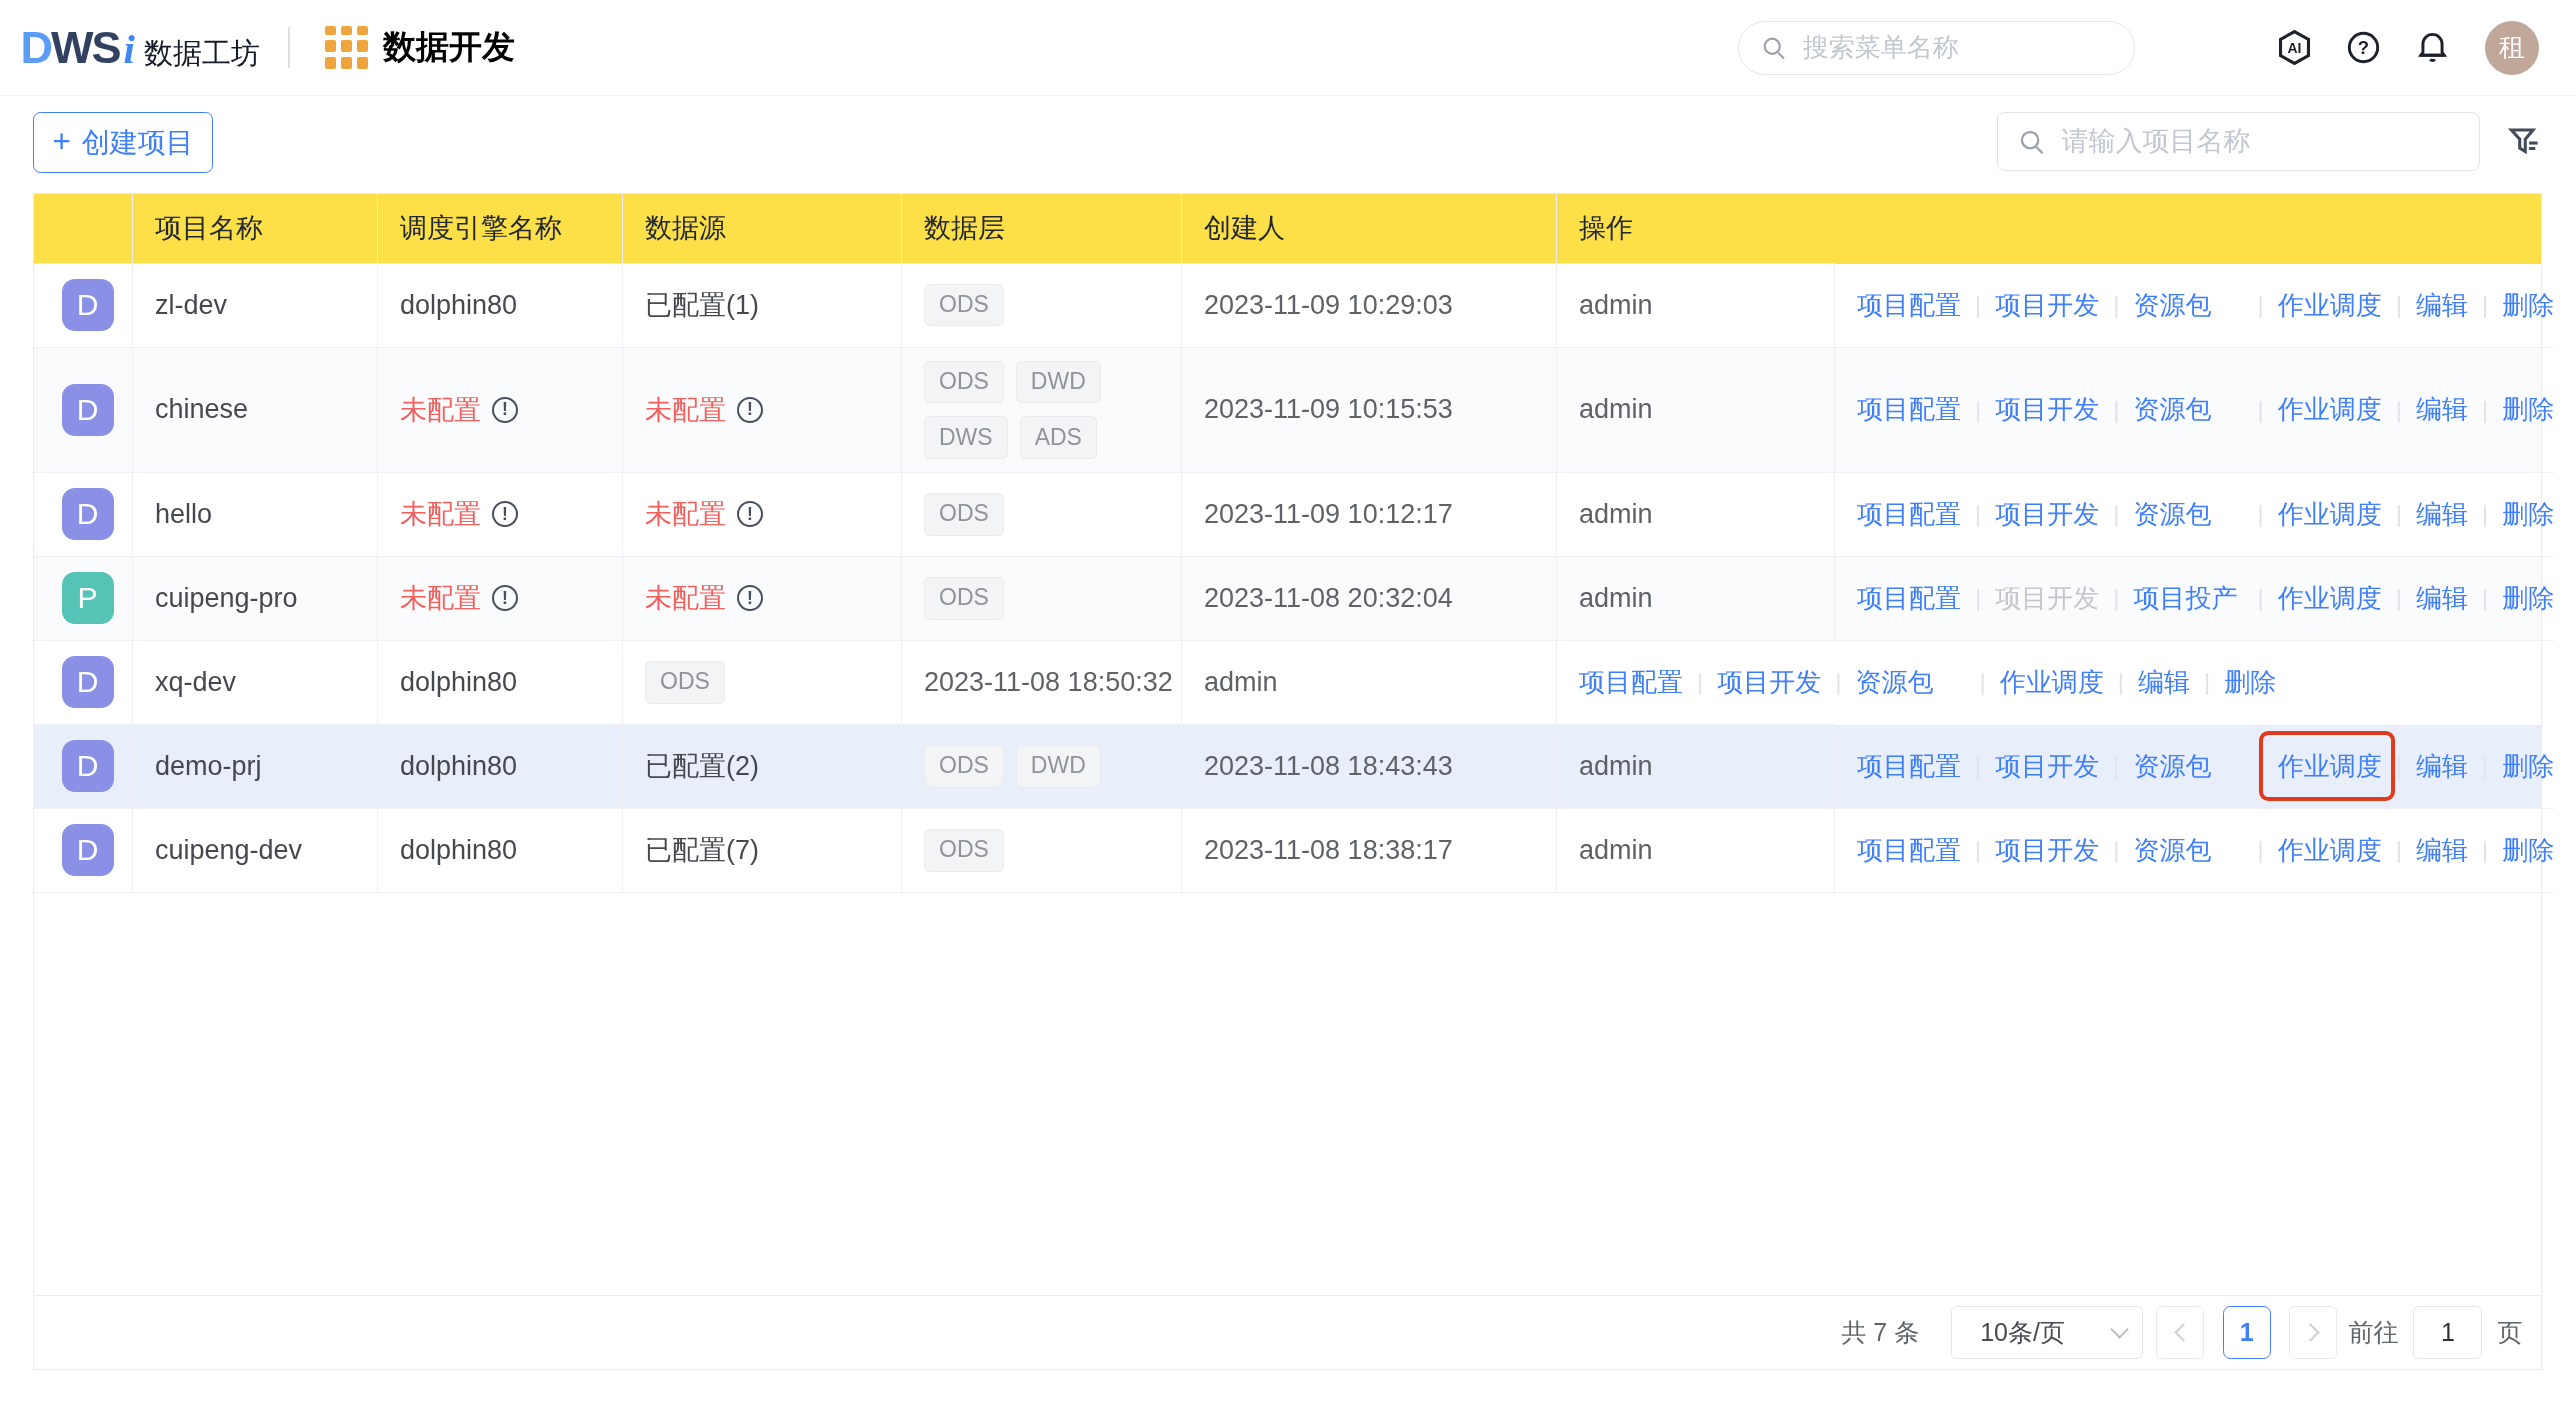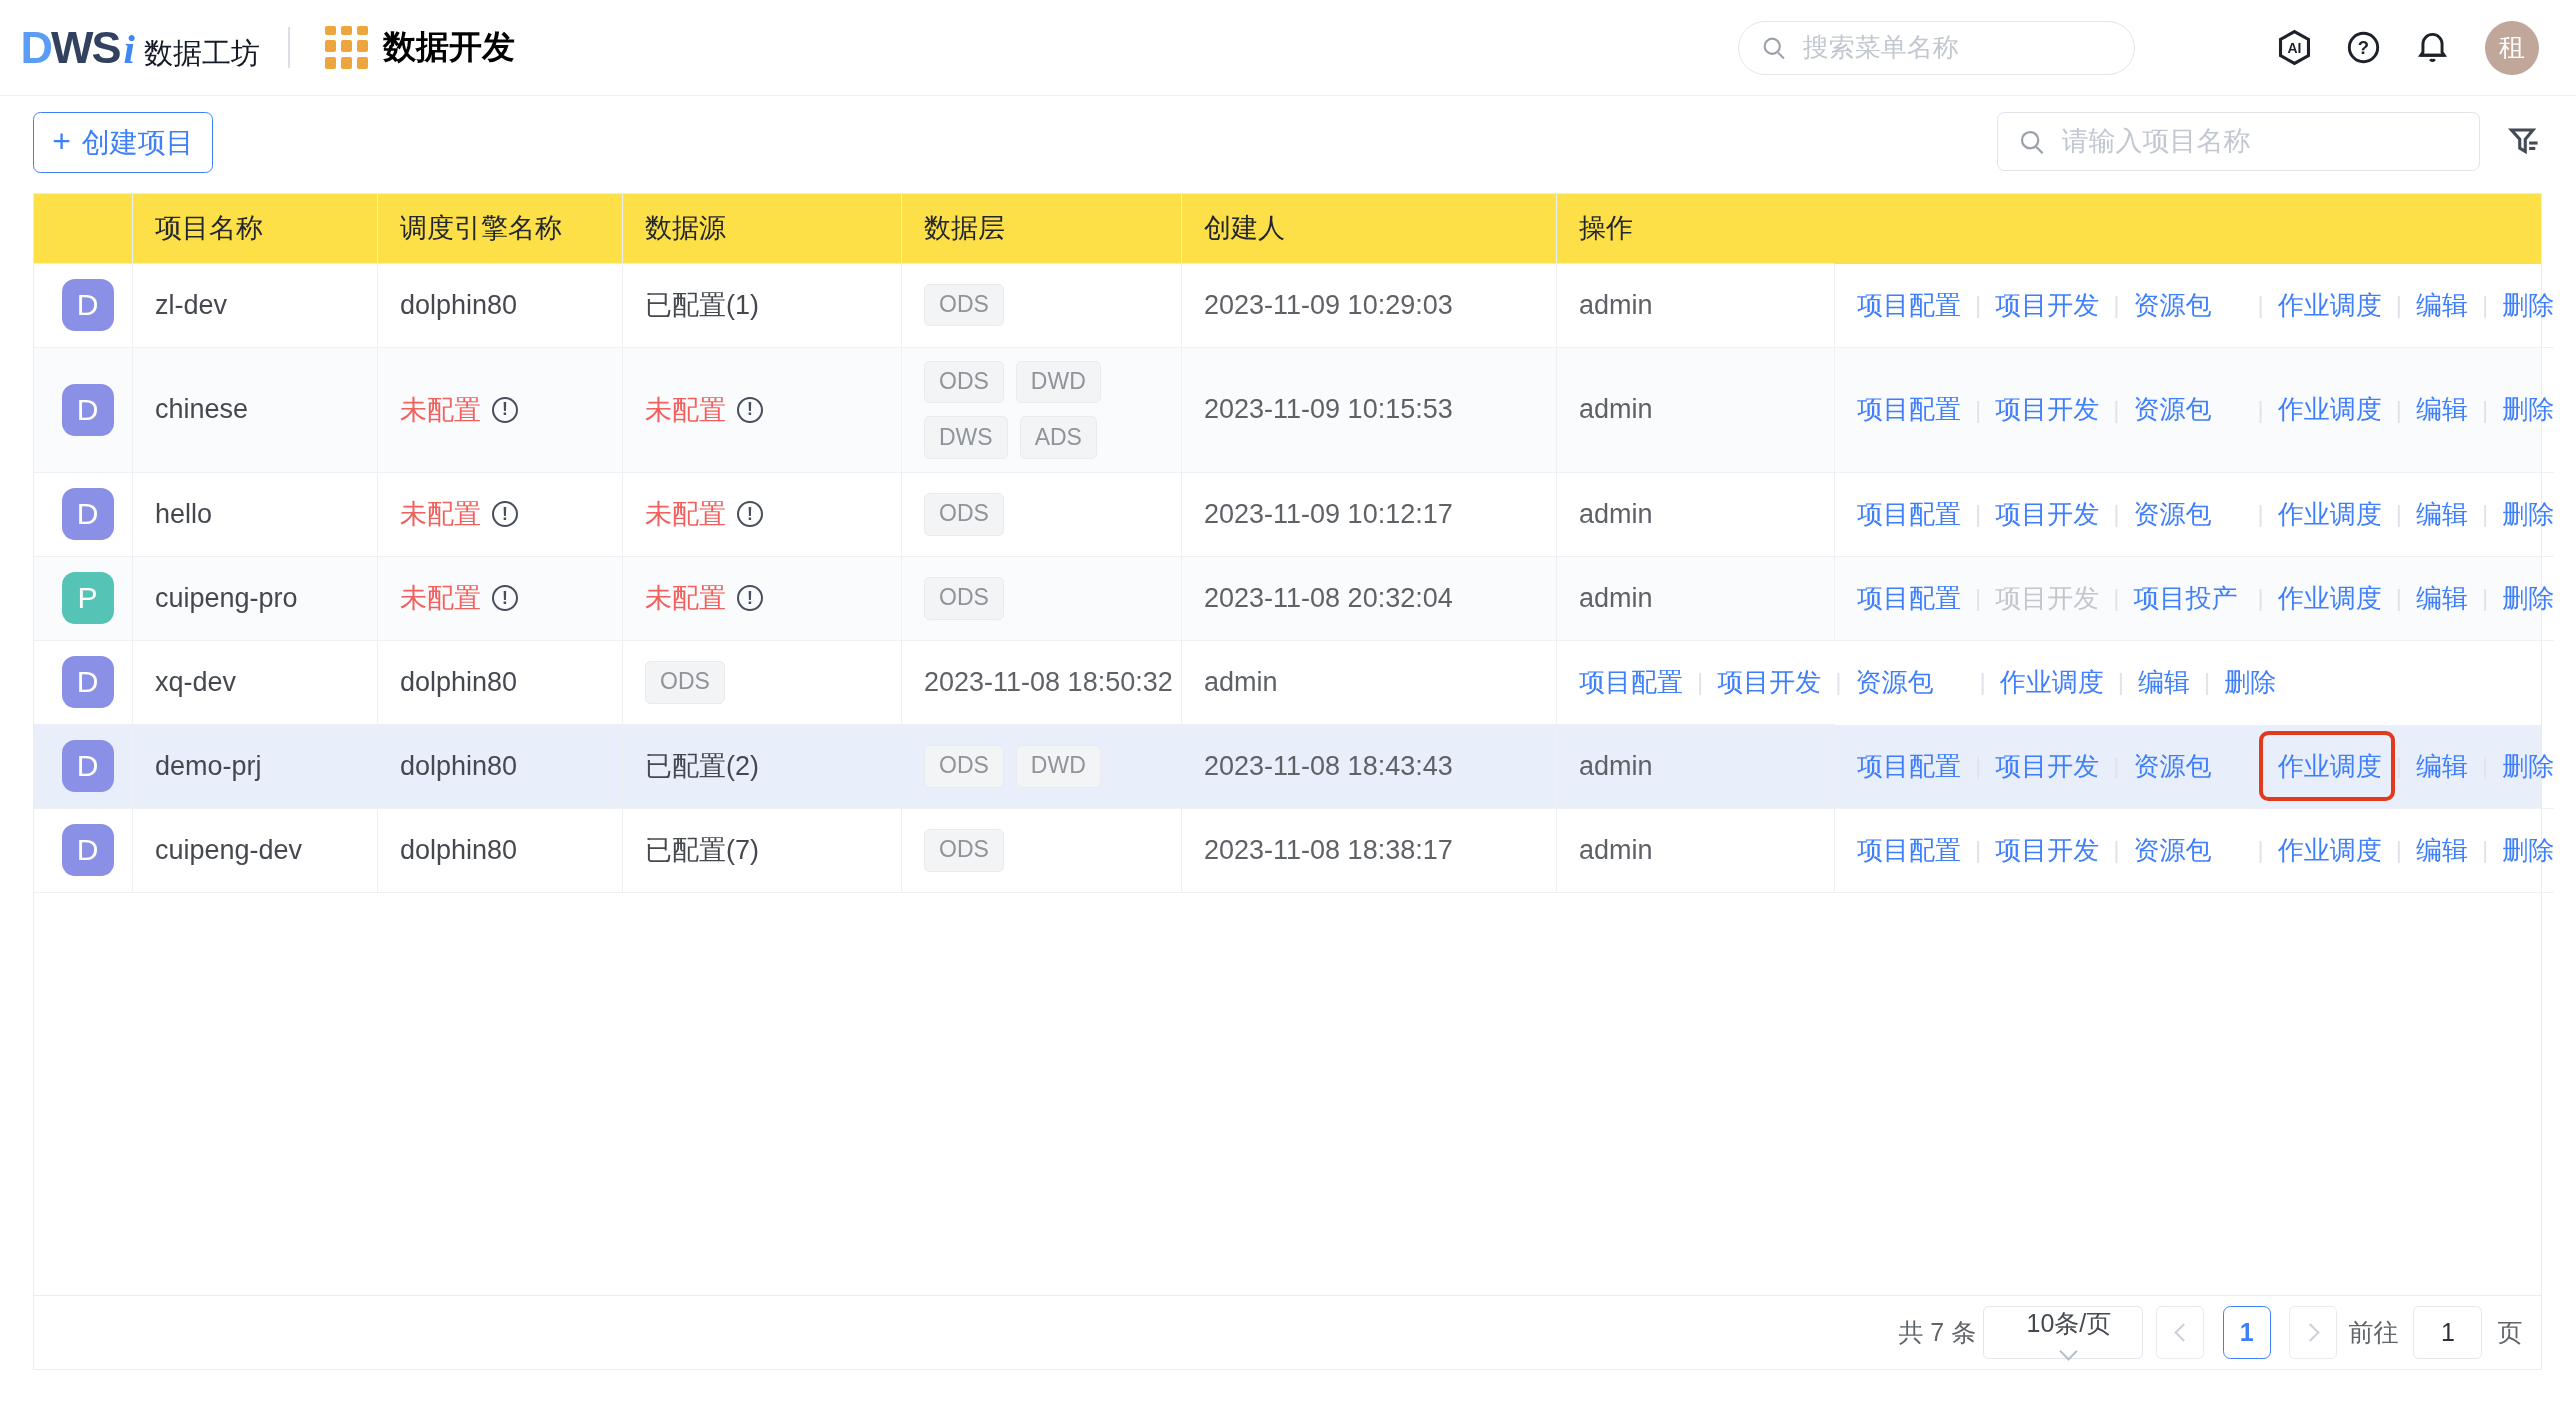--- a/index.html
+++ b/index.html
@@ -127,25 +127,25 @@
   }
 
   .filler { flex:1; background:#fff; }
 
   
   .pager {
     height:74px; border-top:0.9px solid #e9edf2;
     display:flex; align-items:center; justify-content:flex-end;
     padding-right:18.6px; font-size:25px; color:#5f6468;
   }
-  .pg-total { margin-right:7px; }
+  .pg-total { margin-right:32px; }
   .pg-size {
-    width:160px; height:53px; border:1.9px solid #e3e6eb; border-radius:5.6px;
+    width:192px; height:53px; border:1.9px solid #e3e6eb; border-radius:5.6px;
     display:flex; align-items:center; justify-content:space-between;
-    padding:0 16.7px 0 28px; color:#454a51; cursor:pointer; background:#fff;flex-direction:column;
+    padding:0 16.7px 0 28px; color:#454a51; cursor:pointer; background:#fff;
   }
   .pg-size .chev-down {
     width:13px; height:13px; border-right:2.8px solid #b9bec7; border-bottom:2.8px solid #b9bec7;
     transform:rotate(45deg); margin-top:-5.6px;
   }
   .pg-btn {
     width:48px; height:53px; border:1.9px solid #e8eaef; border-radius:5.6px; background:#fff;
     display:flex; align-items:center; justify-content:center; cursor:pointer; margin-left:13px;
   }
   .pg-btn .chev { width:13px; height:13px; border-left:2.8px solid #ccd1d9; border-bottom:2.8px solid #ccd1d9; }

